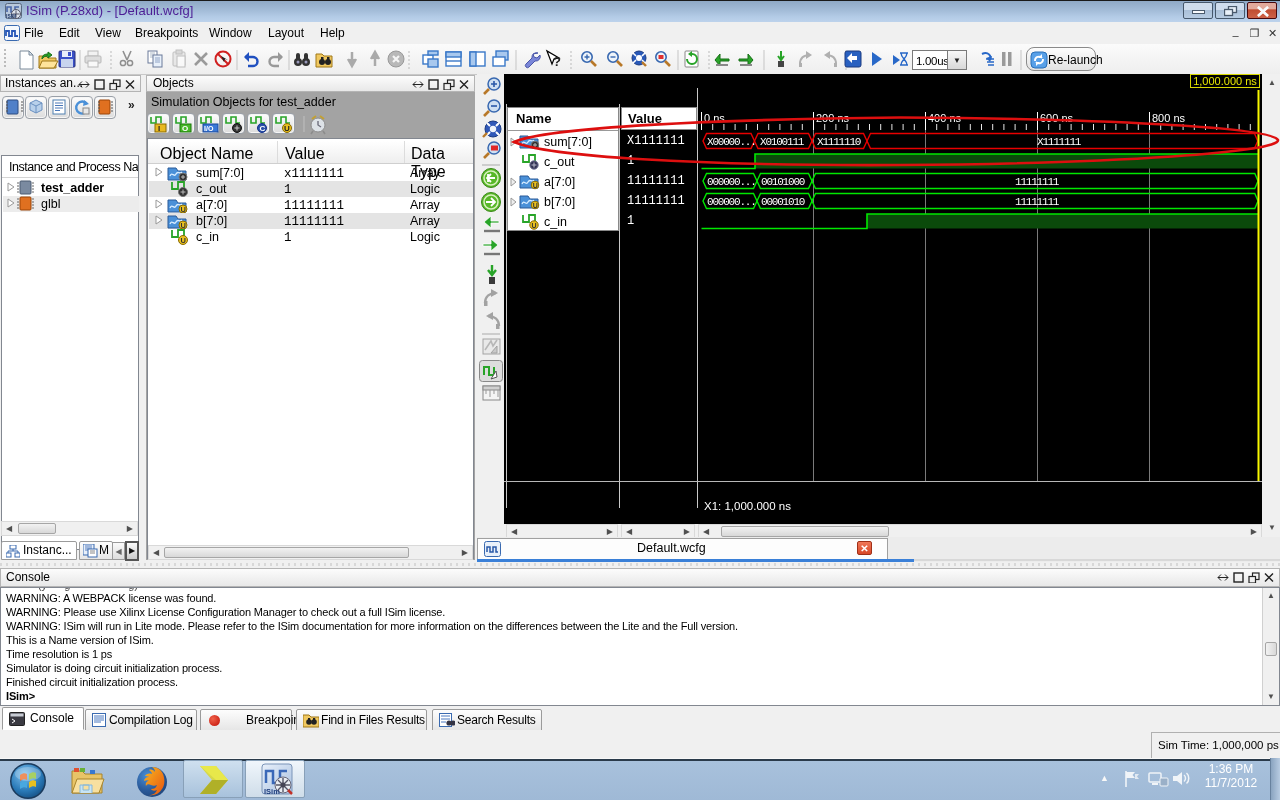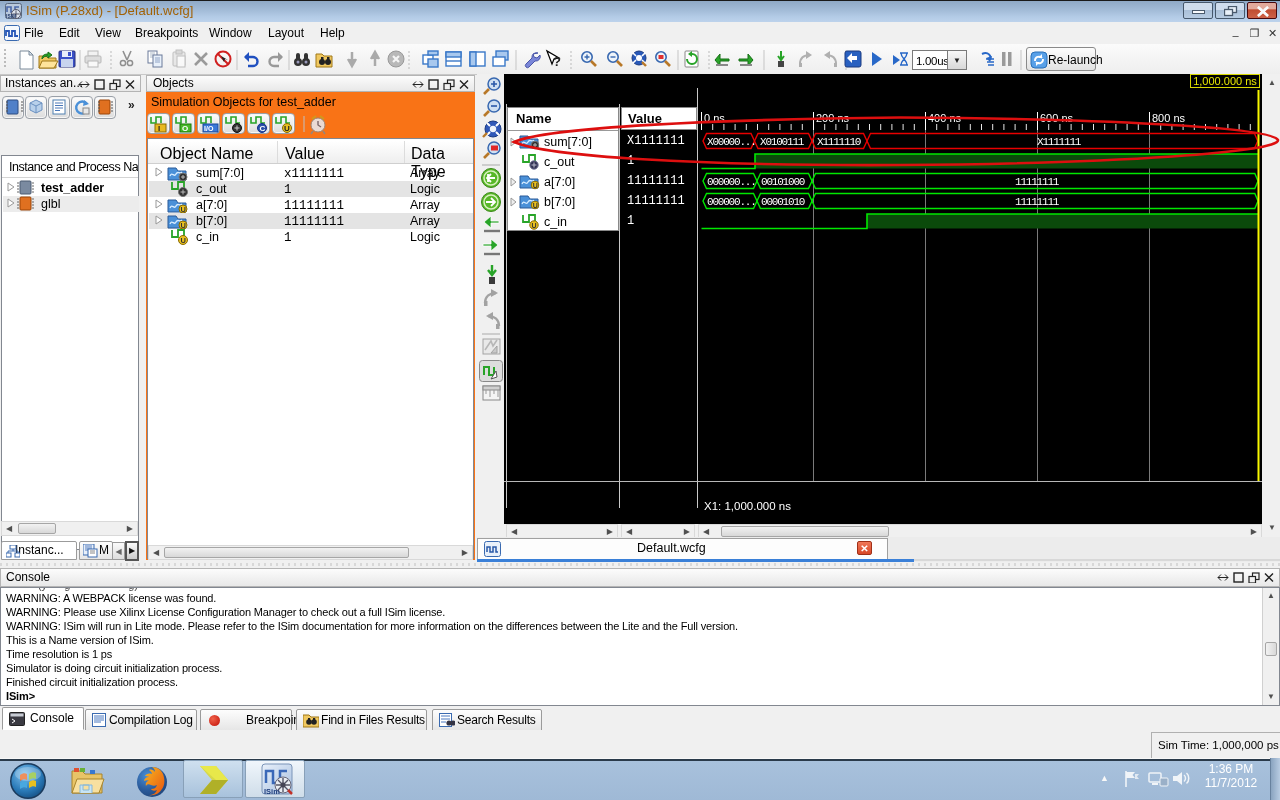--- a/index.html
+++ b/index.html
@@ -5,21 +5,21 @@
 * { margin:0; padding:0; box-sizing:border-box; }
 html,body { width:1280px; height:800px; overflow:hidden; }
 body { font-family:"Liberation Sans", sans-serif; font-size:12px; color:#000; background:#f0f0f0; position:relative; }
 .abs { position:absolute; }
 .mono { font-family:"Liberation Mono", monospace; }
 
 
 #titlebar { left:0; top:0; width:1280px; height:22px;
   background:linear-gradient(#8fa9c6, #a3bcd8 45%, #b3cbe6 75%, #bdd3ec);
   border-top:1px solid #1a1a1a; }
-#titletext { left:26px; top:3px; font-size:13px; color:#a16207; }
+#titletext { left:26px; top:3px; font-size:13px; color:#4c1d95; }
 .capbtn { top:2px; width:30px; height:17px; border:1px solid #46586c; border-radius:2px;
   background:linear-gradient(#cfdded 45%, #a9bfd8 46%, #b7cce2); }
 .capglyph { position:absolute; }
 #btnclose { background:linear-gradient(#e2a99b 40%, #c04c31 45%, #cd6248); border-color:#47080c; }
 
 
 #menubar { left:0; top:22px; width:1280px; height:22px; background:#f0f0f0; }
 .menuitem { position:absolute; top:26px; font-size:12px; }
 .mdibtn { position:absolute; top:27px; width:17px; height:14px; text-align:center; color:#333; font-size:11px; line-height:13px; }
 
@@ -32,21 +32,21 @@
 .phead { background:linear-gradient(#fcfcfc,#e8e8e8); border:1px solid #b4b4b4; font-size:12px; }
 
 
 #instpanel { left:0; top:75px; width:141px; height:485px; background:#f0f0f0; }
 .toolbtn { position:absolute; width:22px; height:23px; border:1px solid #9aa0a8; border-radius:4px;
   background:linear-gradient(#fdfdfd,#dcdcdc); box-shadow:inset 0 0 0 1px #f6f6f6; }
 #insttree { position:absolute; left:1px; top:48px; width:138px; height:395px; background:#fff; border:1px solid #828790;margin-top:32px; }
 .treerow { position:absolute; left:1px; width:136px; height:16px; line-height:16px; }
 
 
-#objpanel { left:146px; top:75px; width:329px; height:485px; background:#f97316; }
+#objpanel { left:146px; top:75px; width:329px; height:485px; background:#a3a3a3; }
 #objtable { position:absolute; left:1px; top:63px; width:327px; height:421px; background:#fff; border:1px solid #828790; }
 .objrow { position:absolute; left:1px; width:324px; height:16px; line-height:16px; }
 
 
 .hscroll { position:absolute; height:15px; background:#f0f0f0; border:1px solid #d9d9d9; }
 .vscroll { position:absolute; width:16px; background:#f0f0f0; }
 .sthumb { position:absolute; top:1px; height:11px; border:1px solid #a6a6a6; border-radius:2px; background:linear-gradient(#f2f2f2,#d8d8d8); }
 .sarr { position:absolute; font-size:8px; color:#505050; top:2px; }
 
 
@@ -343,21 +343,21 @@
   <g transform="translate(154,2)">
         <rect x="4" y="2" width="3.5" height="14" fill="#9a9a9a"></rect>
         <rect x="10" y="2" width="3.5" height="14" fill="#9a9a9a"></rect>
       </g>
   <line x1="177" y1="2" x2="177" y2="22" stroke="#c5c5c5"></line>
 </svg>
 
 <div class="abs" style="left:912px;top:6px;width:36px;height:20px;background:#fff;border:1px solid #7a7a7a;font-size:11.5px;padding:4px 0 0 3px;white-space:nowrap;letter-spacing:-0.3px;">1.00us</div>
 <div class="abs" style="left:947px;top:6px;width:20px;height:20px;background:linear-gradient(#f8f8f8,#d8d8d8);border:1px solid #7a7a7a;text-align:center;font-size:8px;color:#222;line-height:19px;">▼</div>
 
-<div class="abs" style="left:1026px;top:3px;width:70px;height:24px;border:1px solid #8a8a8a;border-radius:3px;background:linear-gradient(#fdfdfd,#e2e2e2);font-size:12.5px;">
+<div class="abs" style="left:1026px;top:3px;width:70px;height:24px;border:1px solid #8a8a8a;border-radius:8px;background:linear-gradient(#fdfdfd,#e2e2e2);font-size:12.5px;">
   <svg class="abs" style="left:3px;top:3px;" width="18" height="18" viewBox="0 0 18 18">
         <rect x="1" y="1" width="16" height="16" rx="4" fill="#58a0e8" stroke="#2a70b8"></rect>
         <path d="M5 10a4 4 0 0 1 7-3M13 8a4 4 0 0 1-7 3" fill="none" stroke="#fff" stroke-width="1.8"></path>
         <path d="M12 3v4h-4z" fill="#fff"></path>
         <path d="M6 15v-4h4z" fill="#fff"></path>
       </svg>
   <span style="position:absolute;left:21px;top:5px;white-space:nowrap;font-size:12px;">Re-launch</span>
 </div>
 </div>
 
@@ -420,21 +420,21 @@
   <div class="hscroll" style="left:1px;top:446px;width:137px;">
       <span class="sarr" style="left:4px;">◀</span>
       <span class="sarr" style="right:4px;">▶</span>
       <span class="sthumb" style="left:16px;width:38px;"></span>
     </div>
   <div class="ctab" style="left:1px;top:466px;width:76px;height:19px;background:#fff;line-height:17px;"><svg style="position:absolute;left:4px;top:3px;" width="14" height="13" viewBox="0 0 14 13">
         <rect x="4" y="0" width="6" height="4" fill="#fff" stroke="#3a6ab0"></rect>
         <rect x="0" y="8" width="5" height="4" fill="#fff" stroke="#3a6ab0"></rect>
         <rect x="9" y="8" width="5" height="4" fill="#fff" stroke="#3a6ab0"></rect>
         <path d="M7 4v2M2 8V6h10v2" stroke="#3a6ab0" fill="none"></path>
-      </svg><span style="margin-left:13px;text-align:center;">Instanc...</span></div>
+      </svg><span style="margin-left:21px;text-align:center;">Instanc...</span></div>
   <div class="ctab" style="left:79px;top:466px;width:34px;height:19px;line-height:17px;"><svg style="position:absolute;left:3px;top:2px;" width="15" height="14" viewBox="0 0 15 14">
         <rect x="0" y="0" width="11" height="11" fill="#e8f0fa" stroke="#3a6ab0"></rect>
         <path d="M2 2h7M2 4h7M2 6h7" stroke="#5a80c0"></path>
         <rect x="5" y="5" width="9" height="8" fill="#fff" stroke="#3a6ab0"></rect>
         <path d="M7 7h5M7 9h5" stroke="#888"></path>
       </svg><span style="margin-left:19px;">M</span></div>
   <div style="position:absolute;left:112px;top:467px;width:13px;height:18px;background:linear-gradient(#fafafa,#ddd);border:1px solid #999;text-align:center;font-size:8px;color:#666;line-height:17px;">◀</div>
   <div style="position:absolute;left:125px;top:466px;width:14px;height:20px;background:linear-gradient(#fafafa,#ccc);border:2px solid #555;text-align:center;font-size:8px;color:#111;line-height:15px;">▶</div>
 </div>
 

